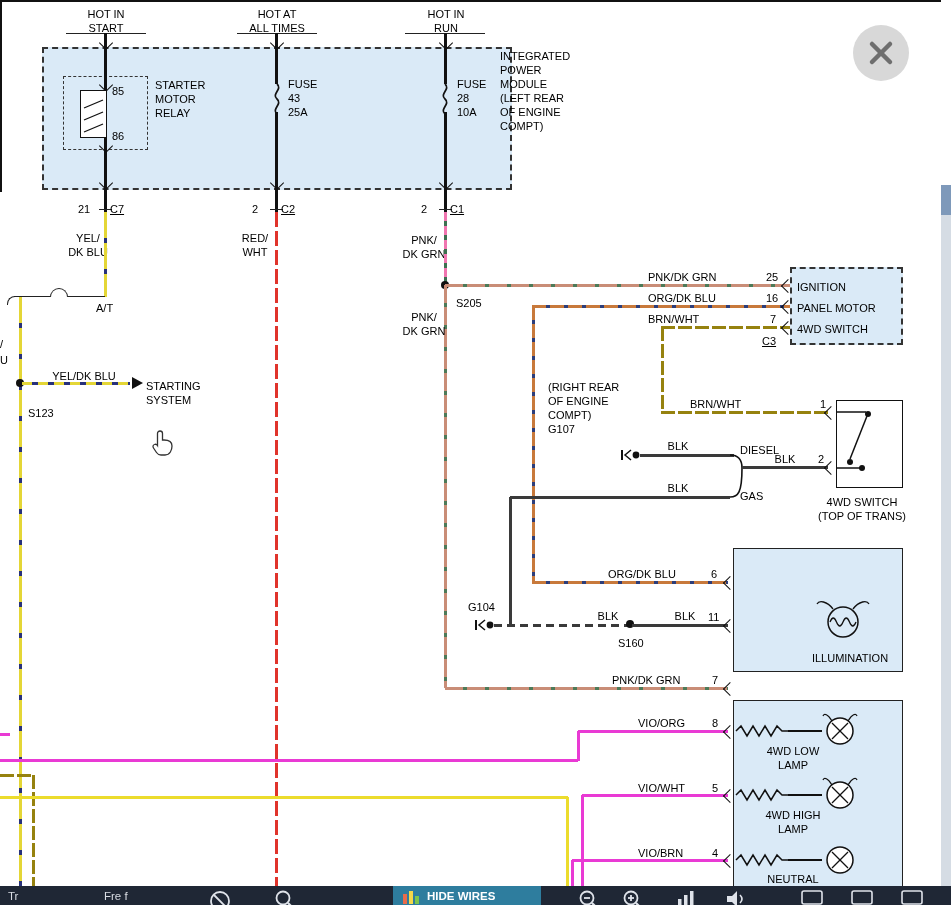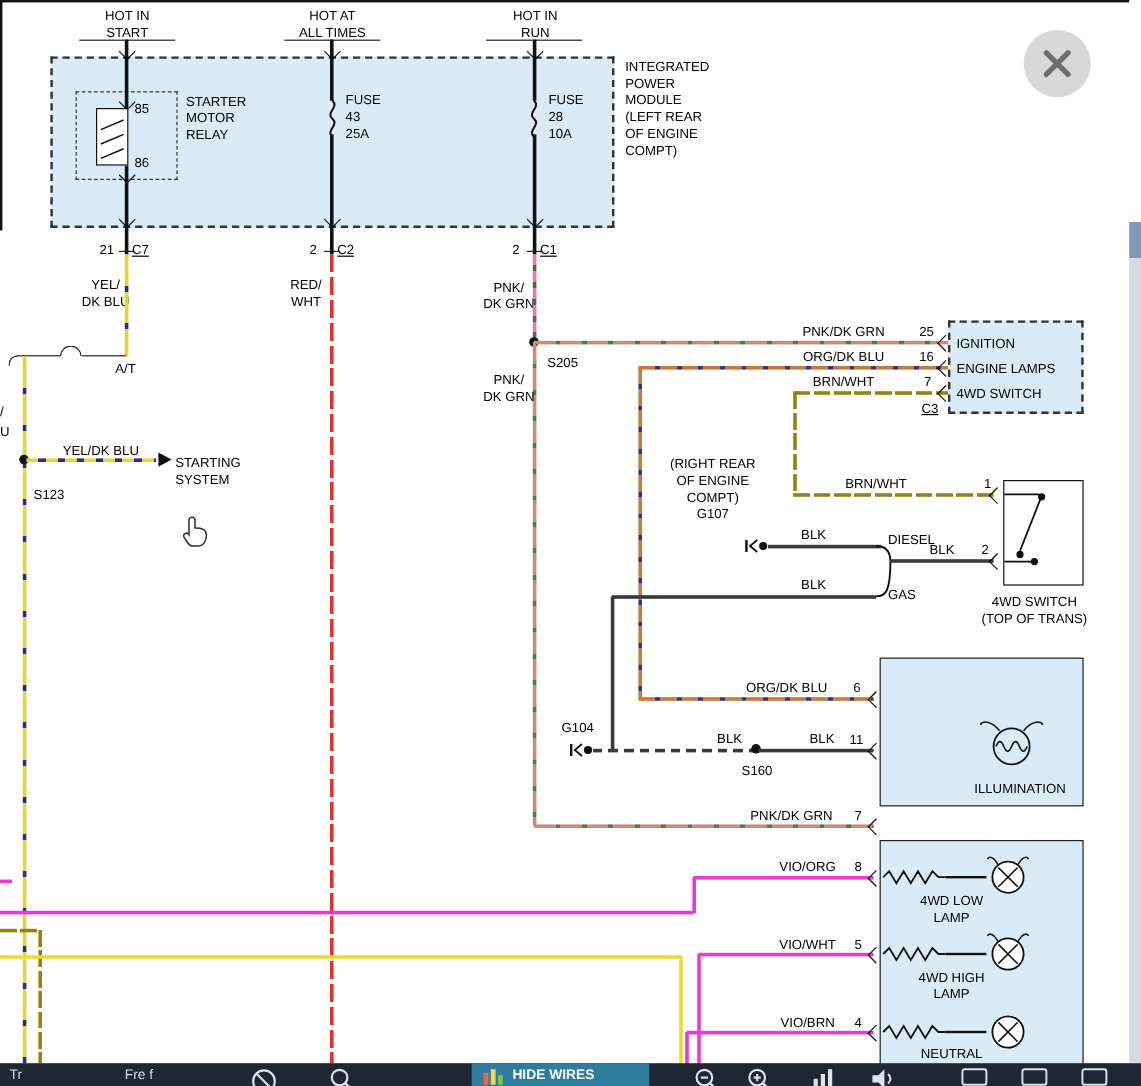--- a/index.html
+++ b/index.html
@@ -1,20 +1,20 @@
 <!DOCTYPE html>
 <html><head>
 <meta charset="utf-8">
 <style>
   html,body{margin:0;padding:0;background:#fff;}
   #page{position:relative;width:951px;height:905px;background:#fff;overflow:hidden;
         font-family:"Liberation Sans",sans-serif;color:#111;}
   .abs{position:absolute;}
   .lbl{position:absolute;font-size:11px;line-height:14px;white-space:pre-line;color:#000;}
-  .c{text-align:center}.r{text-align:center}
+  .c{text-align:center}.r{text-align:left}
   .u{text-decoration:underline}
   .bluebox{position:absolute;background:#daeaf7;border:2px dashed #333;box-sizing:border-box;}
   .solidbox{position:absolute;background:#daeaf7;border:1.4px solid #222;box-sizing:border-box;}
   .whitebox{position:absolute;background:#fff;border:1.4px solid #111;box-sizing:border-box;}
   .wire{position:absolute;}
   .hthin{position:absolute;height:0;border-top:1.6px solid #222;}
   .dot{position:absolute;width:8px;height:8px;border-radius:50%;background:#111;}
   .chv{position:absolute;width:9px;height:9px;border-left:1.6px solid #111;border-bottom:1.6px solid #111;}
   .chv.d{transform:rotate(-45deg);}
   .chv.l{transform:rotate(45deg);}
@@ -90,21 +90,21 @@
   </svg>
   <svg style="left:438px;top:84px" width="14" height="30">
     <path d="M7,0 C13,5 1,10 7,15 C13,20 1,25 7,30" fill="none" stroke="#111" stroke-width="1.7"></path>
   </svg>
   <div class="lbl" style="left:288px;top:77px">FUSE
 43
 25A</div>
   <div class="lbl" style="left:457px;top:77px">FUSE
 28
 10A</div>
-  <div class="lbl" style="left:521px;top:49px">INTEGRATED
+  <div class="lbl" style="left:500px;top:49px">INTEGRATED
 POWER
 MODULE
 (LEFT REAR
 OF ENGINE
 COMPT)</div>
 
   <div class="hthin" style="left:99px;top:209px;width:13px"></div>
   <div class="hthin" style="left:270px;top:209px;width:13px"></div>
   <div class="hthin" style="left:439px;top:209px;width:13px"></div>
   <div class="lbl r" style="left:78px;top:202px;width:22px">21</div>
@@ -163,21 +163,21 @@
   <div class="lbl r" style="left:648px;top:291px;width:110px">ORG/DK BLU</div>
   <div class="lbl" style="left:766px;top:291px">16</div>
   <div class="lbl r" style="left:648px;top:312px;width:110px">BRN/WHT</div>
   <div class="lbl" style="left:770px;top:312px">7</div>
   <div class="lbl r u" style="left:762px;top:334px;width:26px">C3</div>
   <div class="bluebox" style="left:790px;top:267px;width:113px;height:78px"></div>
   <div class="chv l" style="left:783px;top:281px"></div>
   <div class="chv l" style="left:783px;top:302px"></div>
   <div class="chv l" style="left:783px;top:323px"></div>
   <div class="lbl" style="left:797px;top:280px">IGNITION</div>
-  <div class="lbl" style="left:797px;top:301px">ENGINE LAMPS</div>
+  <div class="lbl" style="left:797px;top:301px">PANEL MOTOR</div>
   <div class="lbl" style="left:797px;top:322px">4WD SWITCH</div>
 
   <div class="lbl r" style="left:548px;top:380px;width:92px">(RIGHT REAR
 OF ENGINE
 COMPT)
 G107</div>
   <div class="lbl r" style="left:690px;top:397px;width:80px">BRN/WHT</div>
   <div class="lbl" style="left:820px;top:397px">1</div>
   <svg style="left:620px;top:448px" width="21" height="14">
     <line x1="2" y1="2" x2="2" y2="12" stroke="#111" stroke-width="2"></line>

